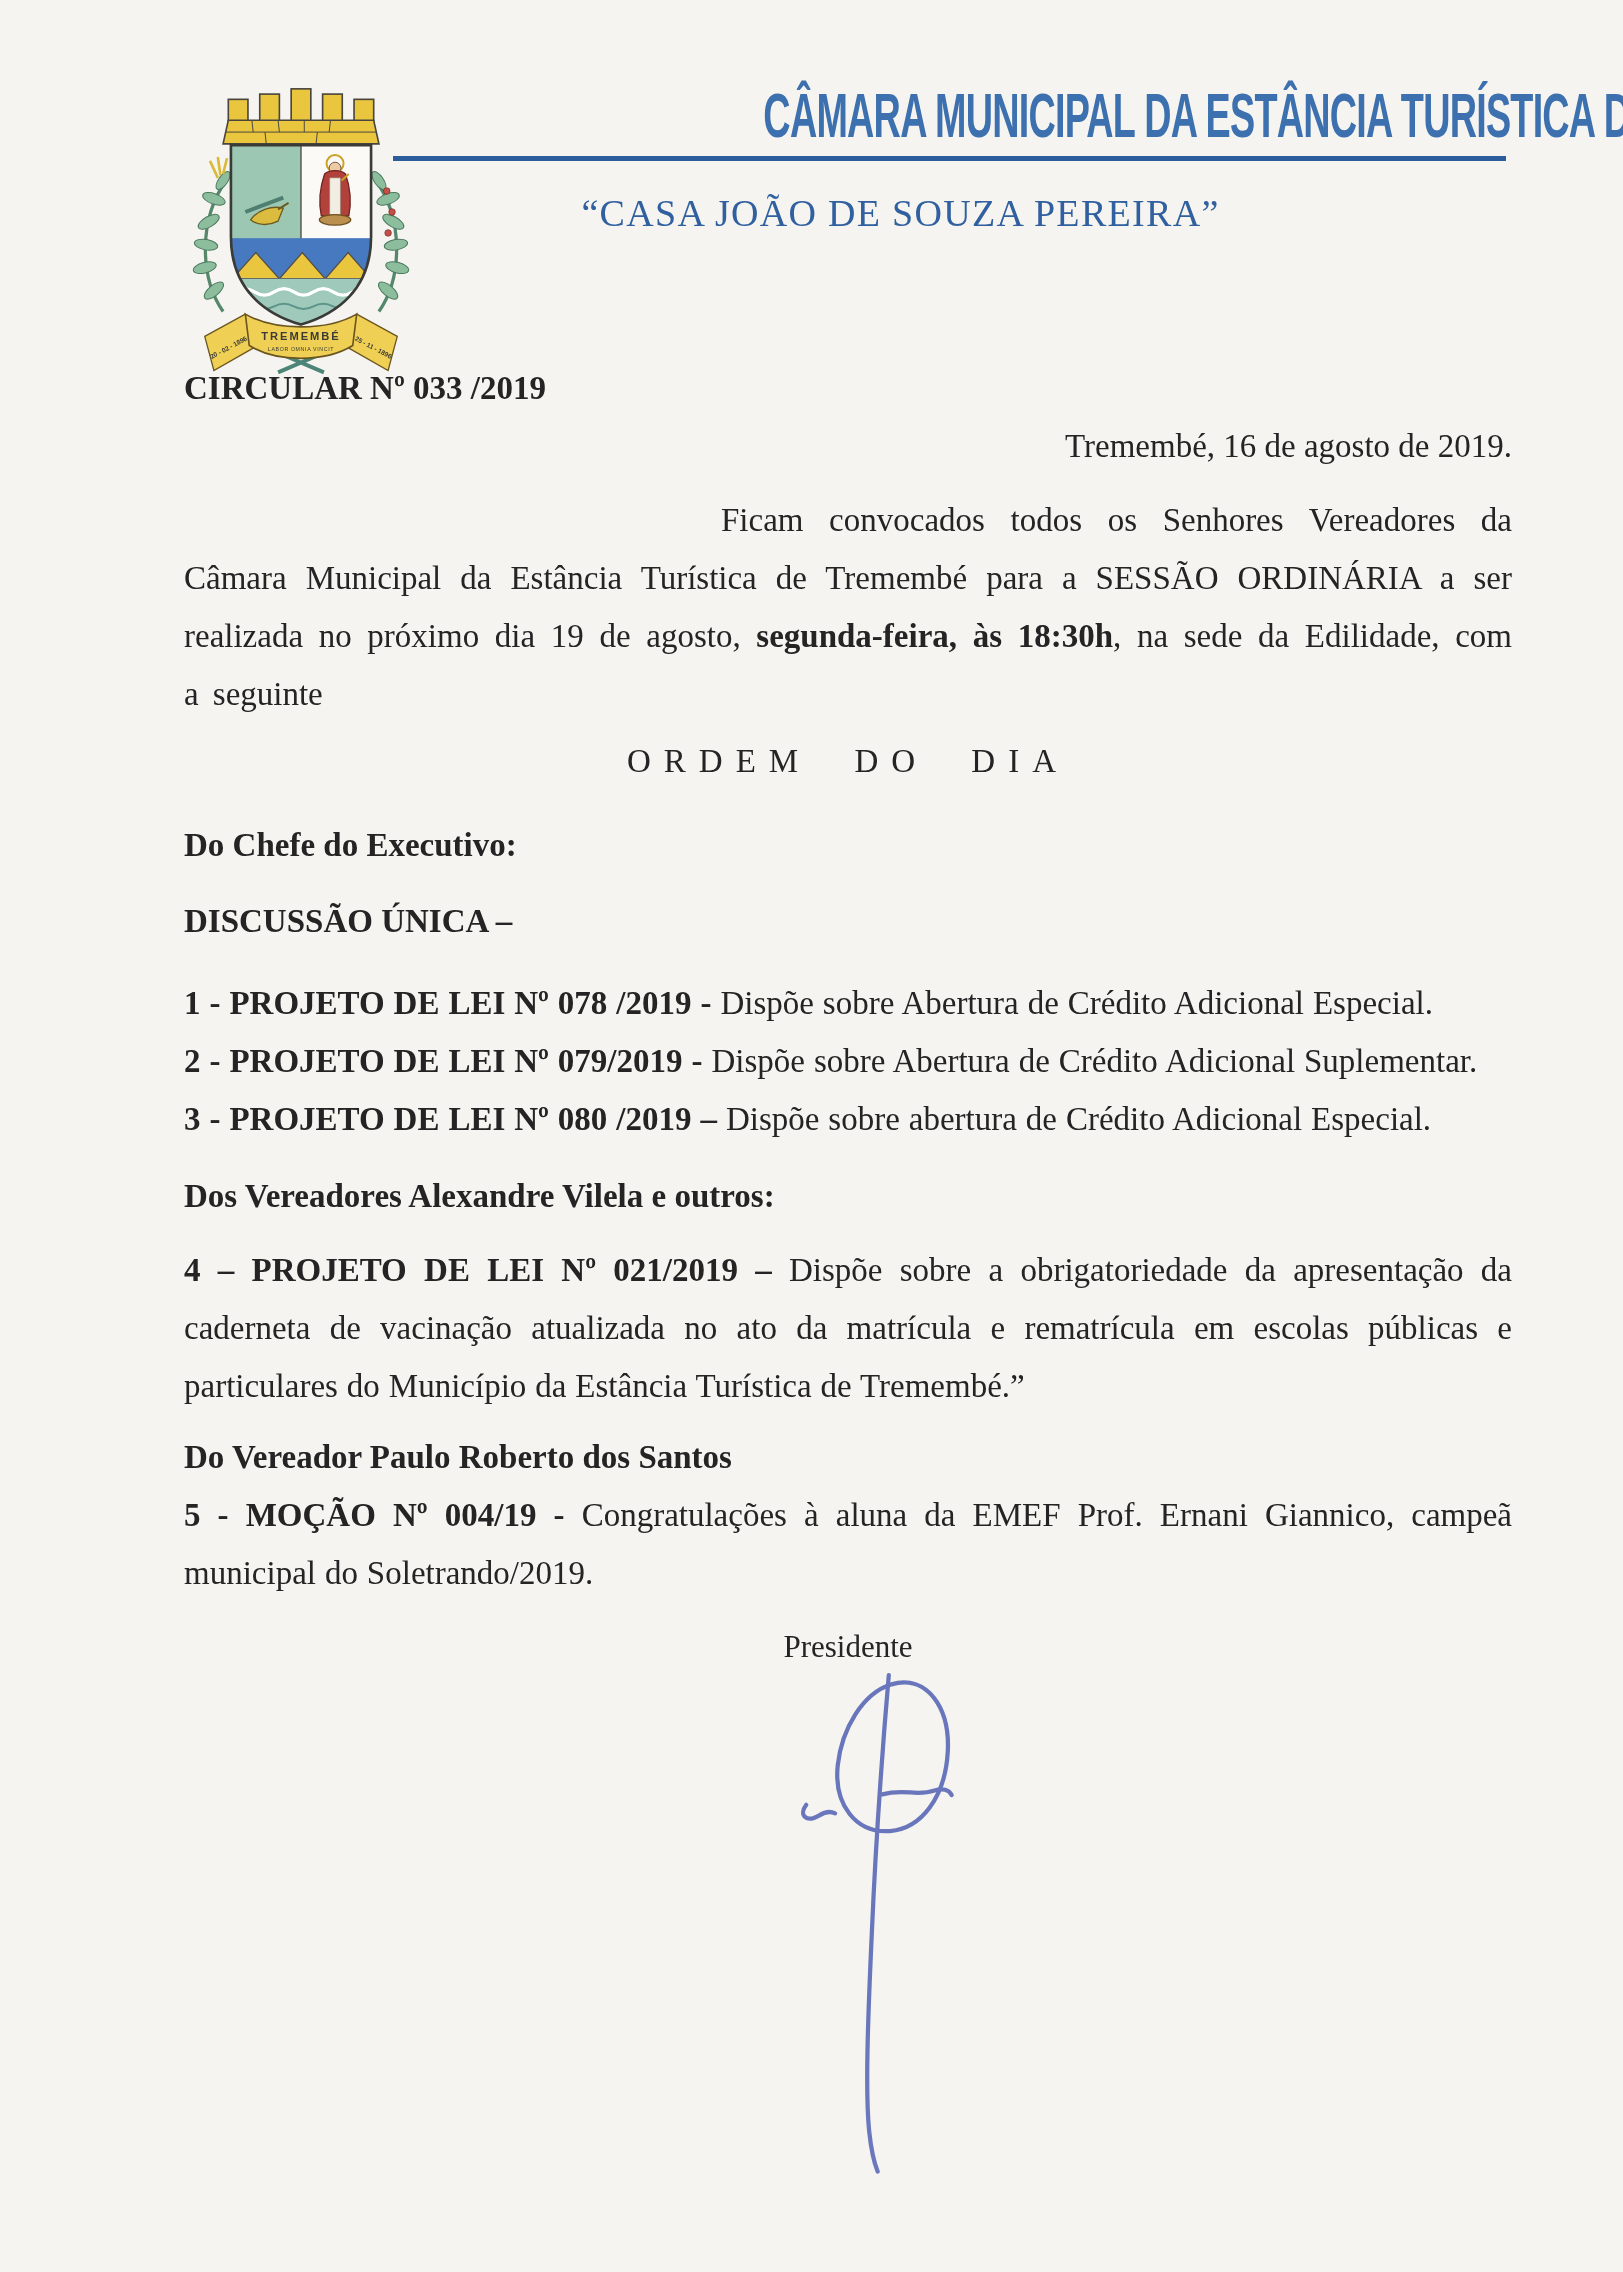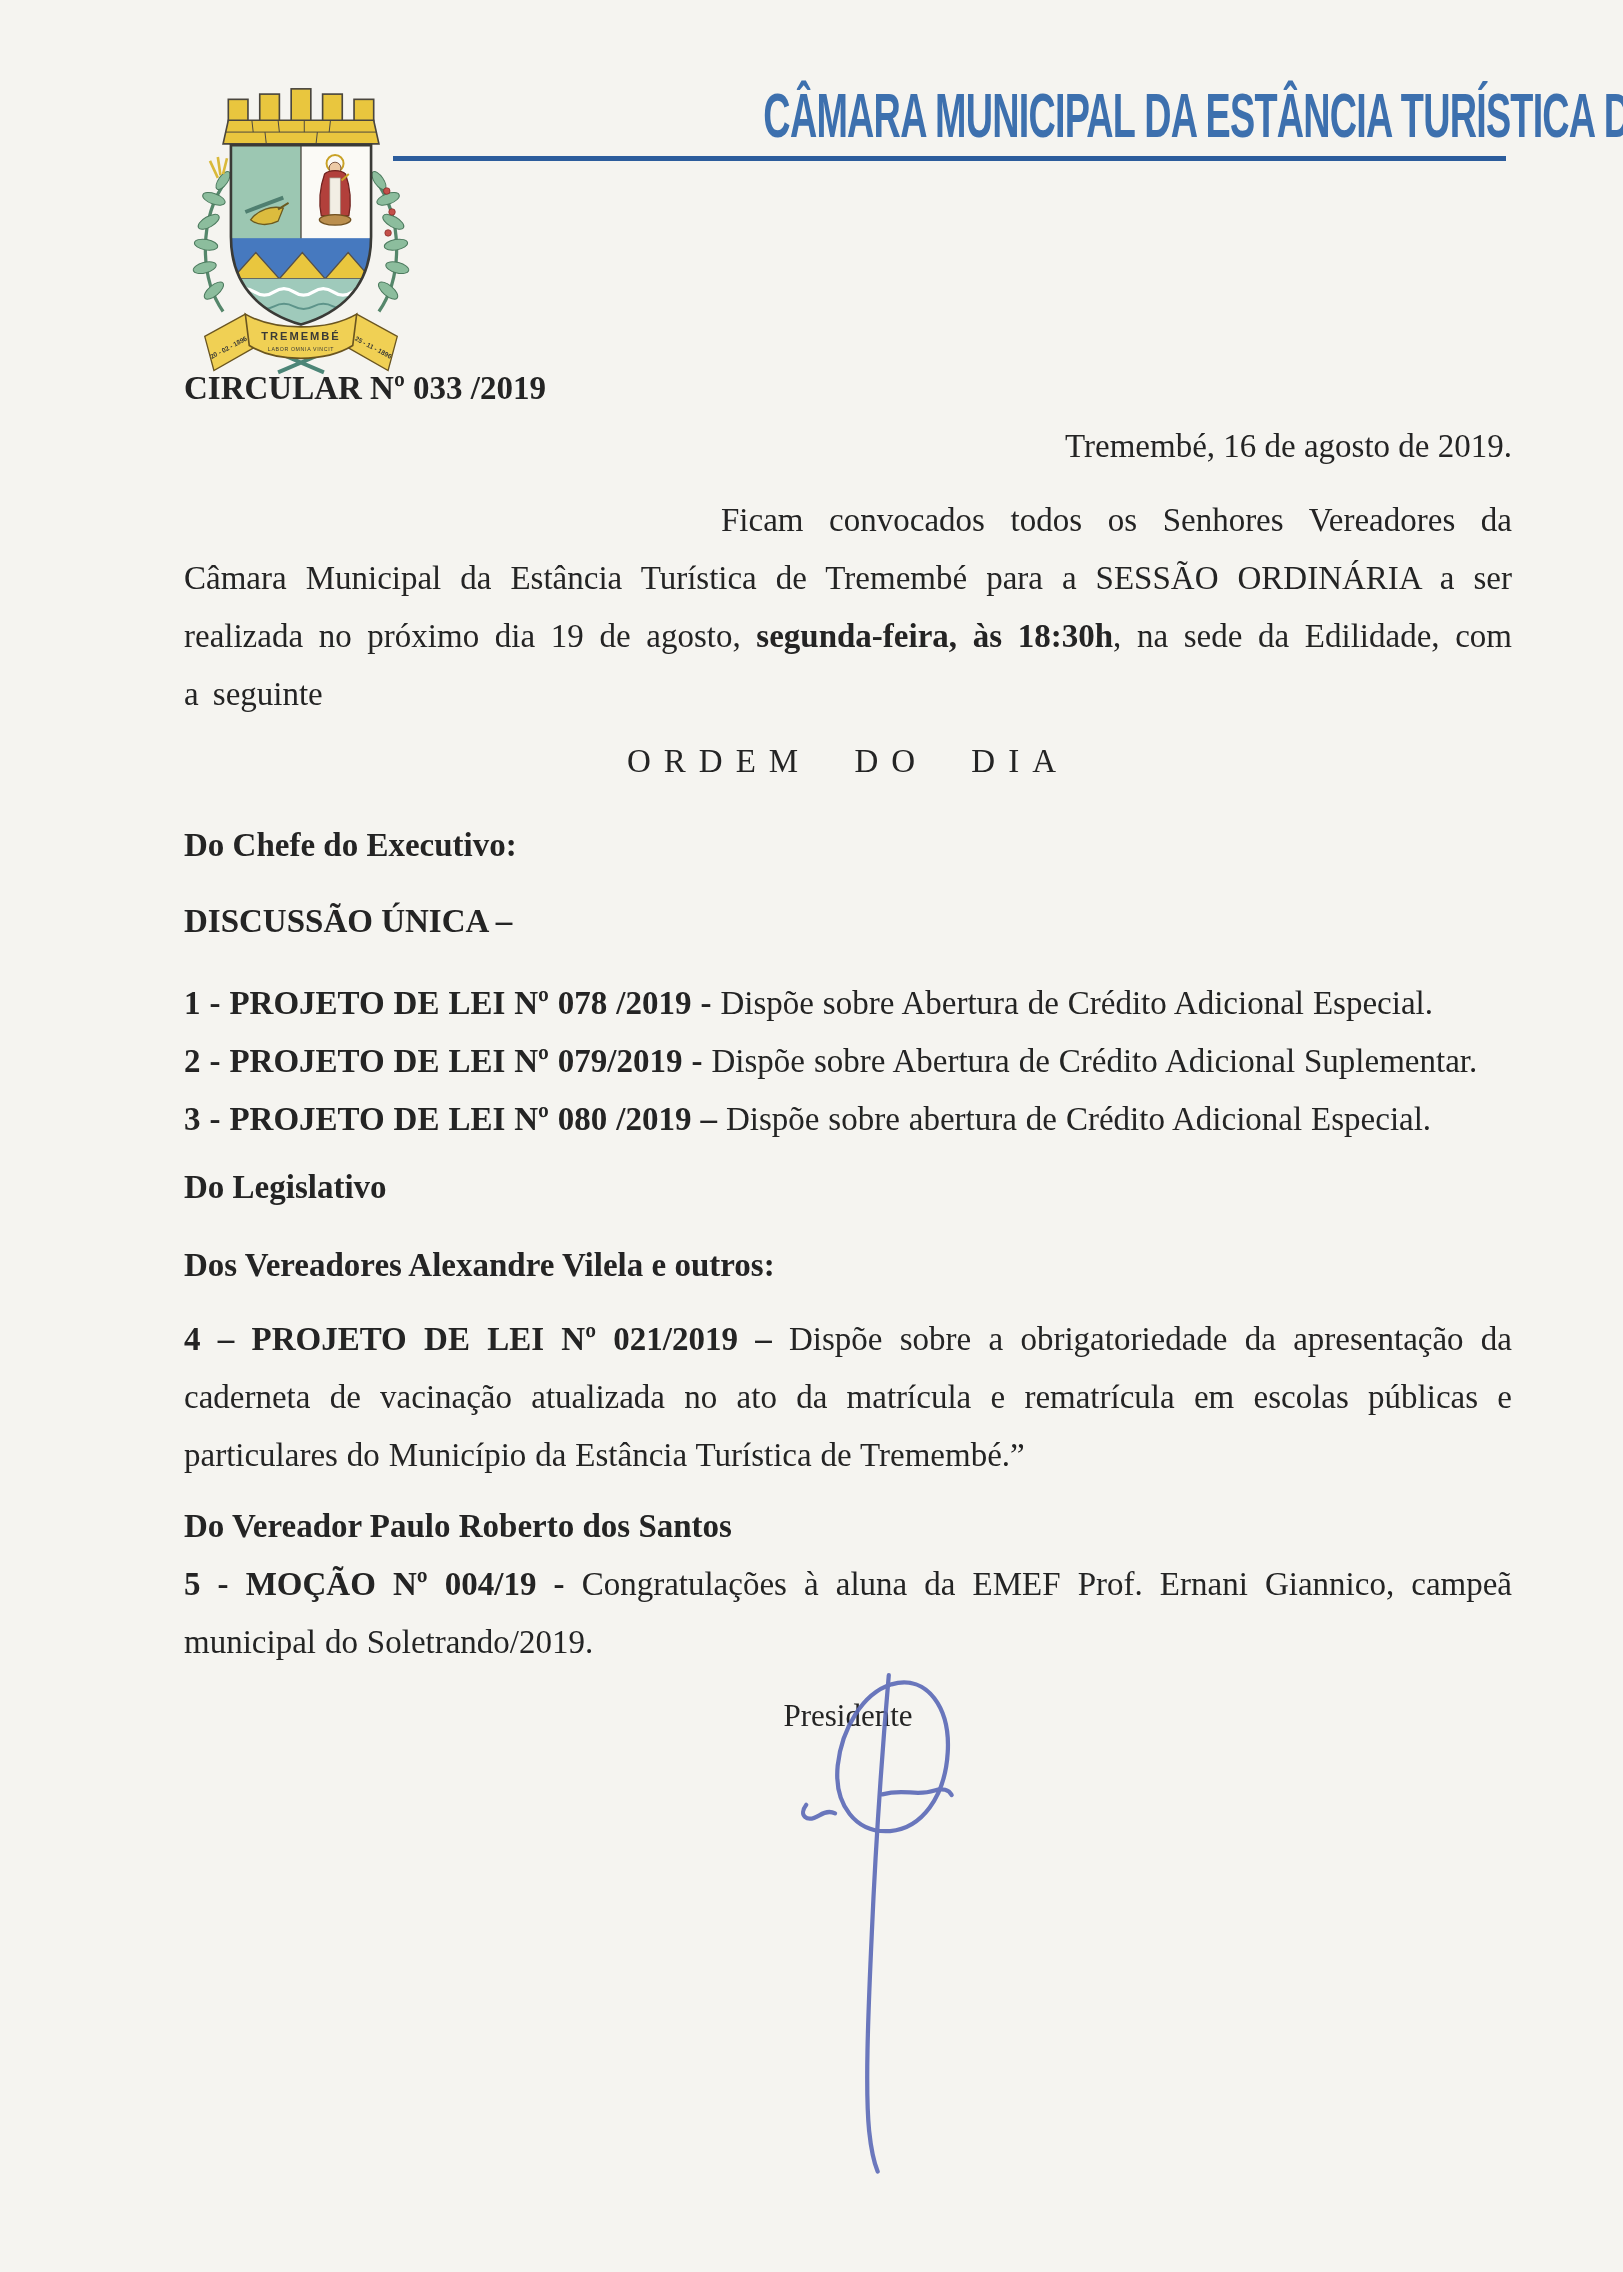--- a/index.html
+++ b/index.html
@@ -154,41 +154,41 @@
       <text x="185" y="412" text-anchor="middle" font-size="8" letter-spacing="1" fill="#3a3a36">LABOR OMNIA VINCIT</text>
       <text x="76" y="410" text-anchor="middle" font-size="10" font-weight="bold" fill="#3a3a36" transform="rotate(-28 76 410)">20 - 02 - 1896</text>
       <text x="294" y="410" text-anchor="middle" font-size="10" font-weight="bold" fill="#3a3a36" transform="rotate(28 294 410)">25 - 11 - 1896</text>
     </g>
   </svg>
 </div>
 
 <div class="head-right">
   <div class="org-name">CÂMARA MUNICIPAL DA ESTÂNCIA TURÍSTICA DE TREMEMBÉ</div>
   <div class="org-underline"></div>
+  <div class="building-name">“CASA JOÃO DE SOUZA PEREIRA”</div>
 </div>
 
 <div class="content">
   <p class="circular">CIRCULAR Nº 033 /2019</p>
   <p class="dateline">Tremembé, 16  de agosto de 2019.</p>
 
   <p class="intro"><span>Ficam convocados todos os Senhores Vereadores da Câmara Municipal da Estância Turística de Tremembé para a SESSÃO ORDINÁRIA a ser realizada no próximo dia 19 de agosto, </span><span class="h-bold">segunda-feira,  às 18:30h</span><span>, na sede da Edilidade, com a seguinte</span></p>
 
   <p class="ordem">ORDEM DO DIA</p>
 
   <p class="h-bold chefe">Do Chefe do Executivo:</p>
 
   <p class="h-bold discussao">DISCUSSÃO ÚNICA –</p>
 
   <div class="items">
     <p class="item"><span class="h-bold">1 - PROJETO DE LEI Nº 078 /2019  - </span><span>Dispõe sobre Abertura de Crédito Adicional Especial.</span></p>
     <p class="item"><span class="h-bold">2 - PROJETO DE LEI Nº  079/2019 - </span><span>Dispõe sobre Abertura de Crédito Adicional Suplementar.</span></p>
     <p class="item"><span class="h-bold">3 - PROJETO DE LEI Nº 080 /2019 – </span><span>Dispõe sobre abertura de Crédito Adicional Especial.</span></p>
   </div>
 
-  <p class="h-bold legislativo">Do Legislativo</p>
 
   <p class="h-bold vereadores">Dos Vereadores  Alexandre  Vilela e outros:</p>
 
   <p class="item item4"><span class="h-bold">4 – PROJETO DE LEI Nº 021/2019 – </span><span>Dispõe sobre a obrigatoriedade da apresentação da caderneta de vacinação atualizada no ato da matrícula e rematrícula em escolas públicas e particulares do Município da Estância Turística de Tremembé.”</span></p>
 
   <p class="h-bold paulo">Do Vereador Paulo Roberto dos Santos</p>
   <p class="item"><span class="h-bold">5 -  MOÇÃO Nº 004/19 - </span><span>Congratulações à aluna da EMEF Prof. Ernani Giannico, campeã municipal do Soletrando/2019.</span></p>
 
   <div class="signature">
     <div class="sig-role">Presidente</div>

